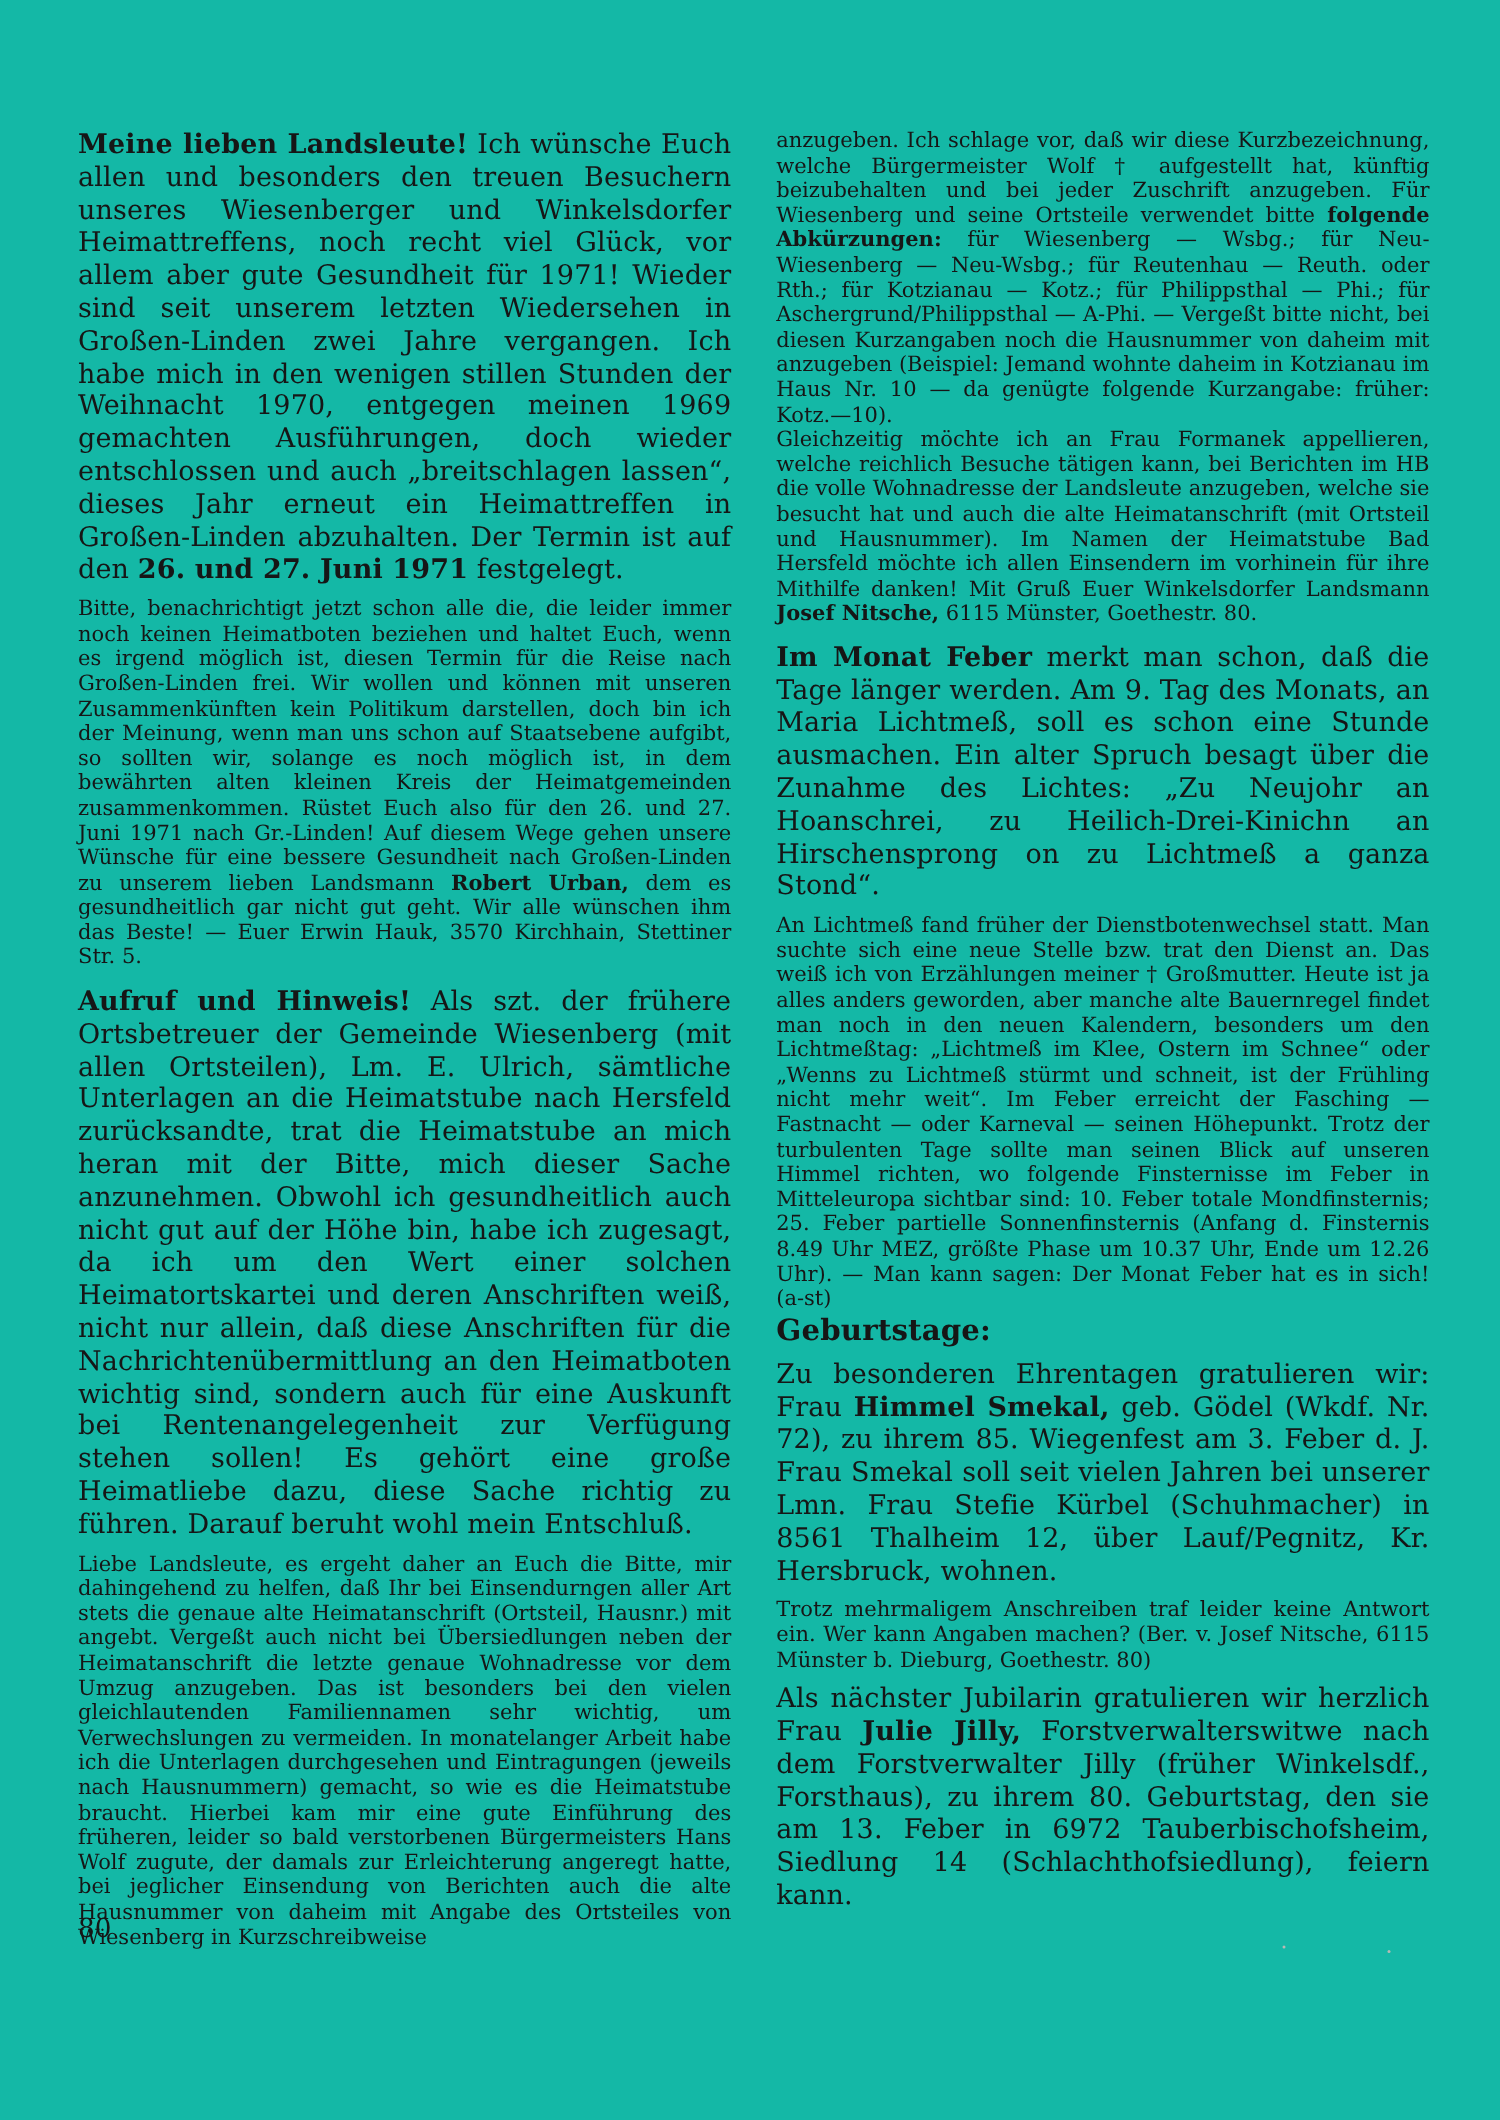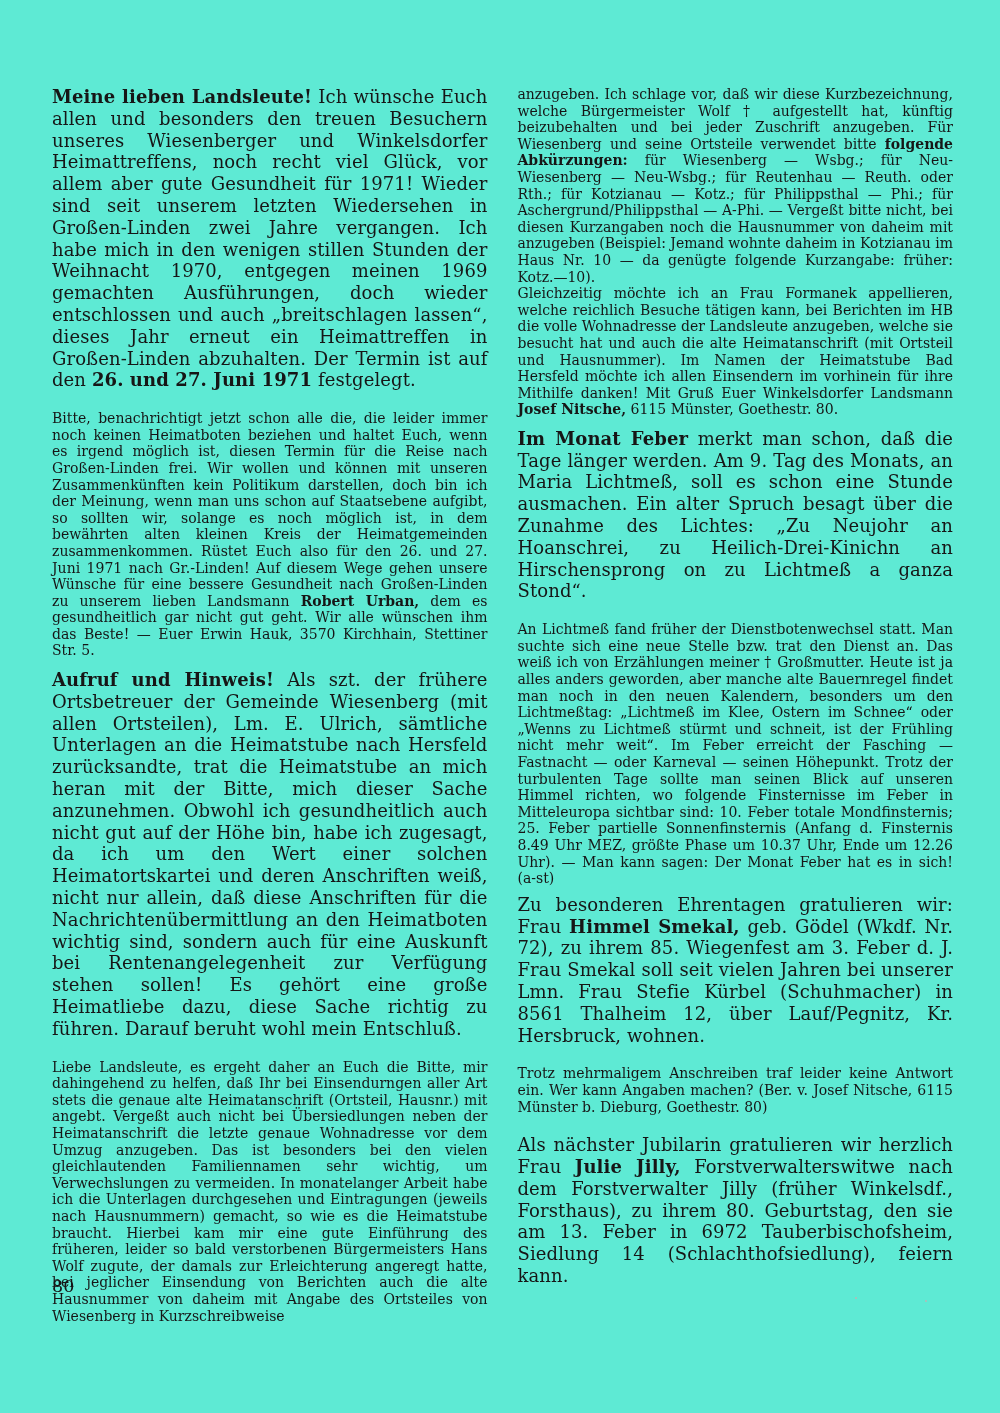--- a/index.html
+++ b/index.html
@@ -5,21 +5,21 @@
   html, body {
     margin: 0;
     padding: 0;
     background: #e8e8e4;
   }
   .page {
     position: relative;
     width: 1000px;
     height: 1413px;
     margin: 0 auto;
-    background: #5eead4;
+    background: #14b8a6;
     color: #161616;
     font-family: "DejaVu Serif", "Liberation Serif", serif;
     overflow: hidden;
   }
   .columns {
     position: absolute;
     top: 86px;
     left: 52px;
     right: 47px;
     display: flex;
@@ -38,21 +38,21 @@
   .para.large {
     font-size: 18px;
     line-height: 21.8px;
     letter-spacing: 0.1px;
   }
   .para.small {
     font-size: 14px;
     line-height: 16.6px;
   }
   .b { font-weight: bold; }
-  .gap-xs { margin-top: 19px; }
+  .gap-xs { margin-top: 7px; }
   .gap-sm { margin-top: 7px; }
   .gap-md { margin-top: 10px; }
   .gap-lg { margin-top: 24px; }
   .heading {
     margin: 0;
     font-size: 19.5px;
     line-height: 24px;
     font-weight: bold;
     letter-spacing: 0.4px;
   }
@@ -84,20 +84,21 @@
       <p class="para small gap-xs"><span>Bitte, benachrichtigt jetzt schon alle die, die leider immer noch keinen Heimatboten beziehen und haltet Euch, wenn es irgend möglich ist, diesen Termin für die Reise nach Großen-Linden frei. Wir wollen und können mit unseren Zusammenkünften kein Politikum darstellen, doch bin ich der Meinung, wenn man uns schon auf Staatsebene aufgibt, so sollten wir, solange es noch möglich ist, in dem bewährten alten kleinen Kreis der Heimatgemeinden zusammenkommen. Rüstet Euch also für den 26. und 27. Juni 1971 nach Gr.-Linden! Auf diesem Wege gehen unsere Wünsche für eine bessere Gesundheit nach Großen-Linden zu unserem lieben Landsmann </span><span class="b">Robert Urban,</span><span> dem es gesundheitlich gar nicht gut geht. Wir alle wünschen ihm das Beste! — Euer Erwin Hauk, 3570 Kirchhain, Stettiner Str. 5.</span></p>
       <p class="para large gap-md"><span class="b">Aufruf und Hinweis!</span><span> Als szt. der frühere Ortsbetreuer der Gemeinde Wiesenberg (mit allen Ortsteilen), Lm. E. Ulrich, sämtliche Unterlagen an die Heimatstube nach Hersfeld zurücksandte, trat die Heimatstube an mich heran mit der Bitte, mich dieser Sache anzunehmen. Obwohl ich gesundheitlich auch nicht gut auf der Höhe bin, habe ich zugesagt, da ich um den Wert einer solchen Heimatortskartei und deren Anschriften weiß, nicht nur allein, daß diese Anschriften für die Nachrichtenübermittlung an den Heimatboten wichtig sind, sondern auch für eine Auskunft bei Rentenangelegenheit zur Verfügung stehen sollen! Es gehört eine große Heimatliebe dazu, diese Sache richtig zu führen. Darauf beruht wohl mein Entschluß.</span></p>
       <p class="para small gap-xs"><span>Liebe Landsleute, es ergeht daher an Euch die Bitte, mir dahingehend zu helfen, daß Ihr bei Einsendurngen aller Art stets die genaue alte Heimatanschrift (Ortsteil, Hausnr.) mit angebt. Vergeßt auch nicht bei Übersiedlungen neben der Heimatanschrift die letzte genaue Wohnadresse vor dem Umzug anzugeben. Das ist besonders bei den vielen gleichlautenden Familiennamen sehr wichtig, um Verwechslungen zu vermeiden. In monatelanger Arbeit habe ich die Unterlagen durchgesehen und Eintragungen (jeweils nach Hausnummern) gemacht, so wie es die Heimatstube braucht. Hierbei kam mir eine gute Einführung des früheren, leider so bald verstorbenen Bürgermeisters Hans Wolf zugute, der damals zur Erleichterung angeregt hatte, bei jeglicher Einsendung von Berichten auch die alte Hausnummer von daheim mit Angabe des Ortsteiles von Wiesenberg in Kurzschreibweise</span></p>
     </div>
 
     <div class="col">
       <p class="para small"><span>anzugeben. Ich schlage vor, daß wir diese Kurzbezeichnung, welche Bürgermeister Wolf † aufgestellt hat, künftig beizubehalten und bei jeder Zuschrift anzugeben. Für Wiesenberg und seine Ortsteile verwendet bitte </span><span class="b">folgende Abkürzungen:</span><span> für Wiesenberg — Wsbg.; für Neu-Wiesenberg — Neu-Wsbg.; für Reutenhau — Reuth. oder Rth.; für Kotzianau — Kotz.; für Philippsthal — Phi.; für Aschergrund/Philippsthal — A-Phi. — Vergeßt bitte nicht, bei diesen Kurzangaben noch die Hausnummer von daheim mit anzugeben (Beispiel: Jemand wohnte daheim in Kotzianau im Haus Nr. 10 — da genügte folgende Kurzangabe: früher: Kotz.—10).</span></p>
       <p class="para small"><span>Gleichzeitig möchte ich an Frau Formanek appellieren, welche reichlich Besuche tätigen kann, bei Berichten im HB die volle Wohnadresse der Landsleute anzugeben, welche sie besucht hat und auch die alte Heimatanschrift (mit Ortsteil und Hausnummer). Im Namen der Heimatstube Bad Hersfeld möchte ich allen Einsendern im vorhinein für ihre Mithilfe danken! Mit Gruß Euer Winkelsdorfer Landsmann </span><span class="b">Josef Nitsche,</span><span> 6115 Münster, Goethestr. 80.</span></p>
       <p class="para large gap-md"><span class="b">Im Monat Feber</span><span> merkt man schon, daß die Tage länger werden. Am 9. Tag des Monats, an Maria Lichtmeß, soll es schon eine Stunde ausmachen. Ein alter Spruch besagt über die Zunahme des Lichtes: „Zu Neujohr an Hoanschrei, zu Heilich-Drei-Kinichn an Hirschensprong on zu Lichtmeß a ganza Stond“.</span></p>
       <p class="para small gap-xs"><span>An Lichtmeß fand früher der Dienstbotenwechsel statt. Man suchte sich eine neue Stelle bzw. trat den Dienst an. Das weiß ich von Erzählungen meiner † Großmutter. Heute ist ja alles anders geworden, aber manche alte Bauernregel findet man noch in den neuen Kalendern, besonders um den Lichtmeßtag: „Lichtmeß im Klee, Ostern im Schnee“ oder „Wenns zu Lichtmeß stürmt und schneit, ist der Frühling nicht mehr weit“. Im Feber erreicht der Fasching — Fastnacht — oder Karneval — seinen Höhepunkt. Trotz der turbulenten Tage sollte man seinen Blick auf unseren Himmel richten, wo folgende Finsternisse im Feber in Mitteleuropa sichtbar sind: 10. Feber totale Mondfinsternis; 25. Feber partielle Sonnenfinsternis (Anfang d. Finsternis 8.49 Uhr MEZ, größte Phase um 10.37 Uhr, Ende um 12.26 Uhr). — Man kann sagen: Der Monat Feber hat es in sich! (a-st)</span></p>
+      <h3 class="heading sub gap-sm">Geburtstage:</h3>
       <p class="para large gap-sm"><span>Zu besonderen Ehrentagen gratulieren wir: Frau </span><span class="b">Himmel Smekal,</span><span> geb. Gödel (Wkdf. Nr. 72), zu ihrem 85. Wiegenfest am 3. Feber d. J. Frau Smekal soll seit vielen Jahren bei unserer Lmn. Frau Stefie Kürbel (Schuhmacher) in 8561 Thalheim 12, über Lauf/Pegnitz, Kr. Hersbruck, wohnen.</span></p>
       <p class="para small gap-xs"><span>Trotz mehrmaligem Anschreiben traf leider keine Antwort ein. Wer kann Angaben machen? (Ber. v. Josef Nitsche, 6115 Münster b. Dieburg, Goethestr. 80)</span></p>
       <p class="para large gap-xs"><span>Als nächster Jubilarin gratulieren wir herzlich Frau </span><span class="b">Julie Jilly,</span><span> Forstverwalterswitwe nach dem Forstverwalter Jilly (früher Winkelsdf., Forsthaus), zu ihrem 80. Geburtstag, den sie am 13. Feber in 6972 Tauberbischofsheim, Siedlung 14 (Schlachthofsiedlung), feiern kann.</span></p>
     </div>
 
   </div>
 
   <div class="page-number">80</div>
 
   <span class="speck" style="left:855px; top:1297px;"></span>

